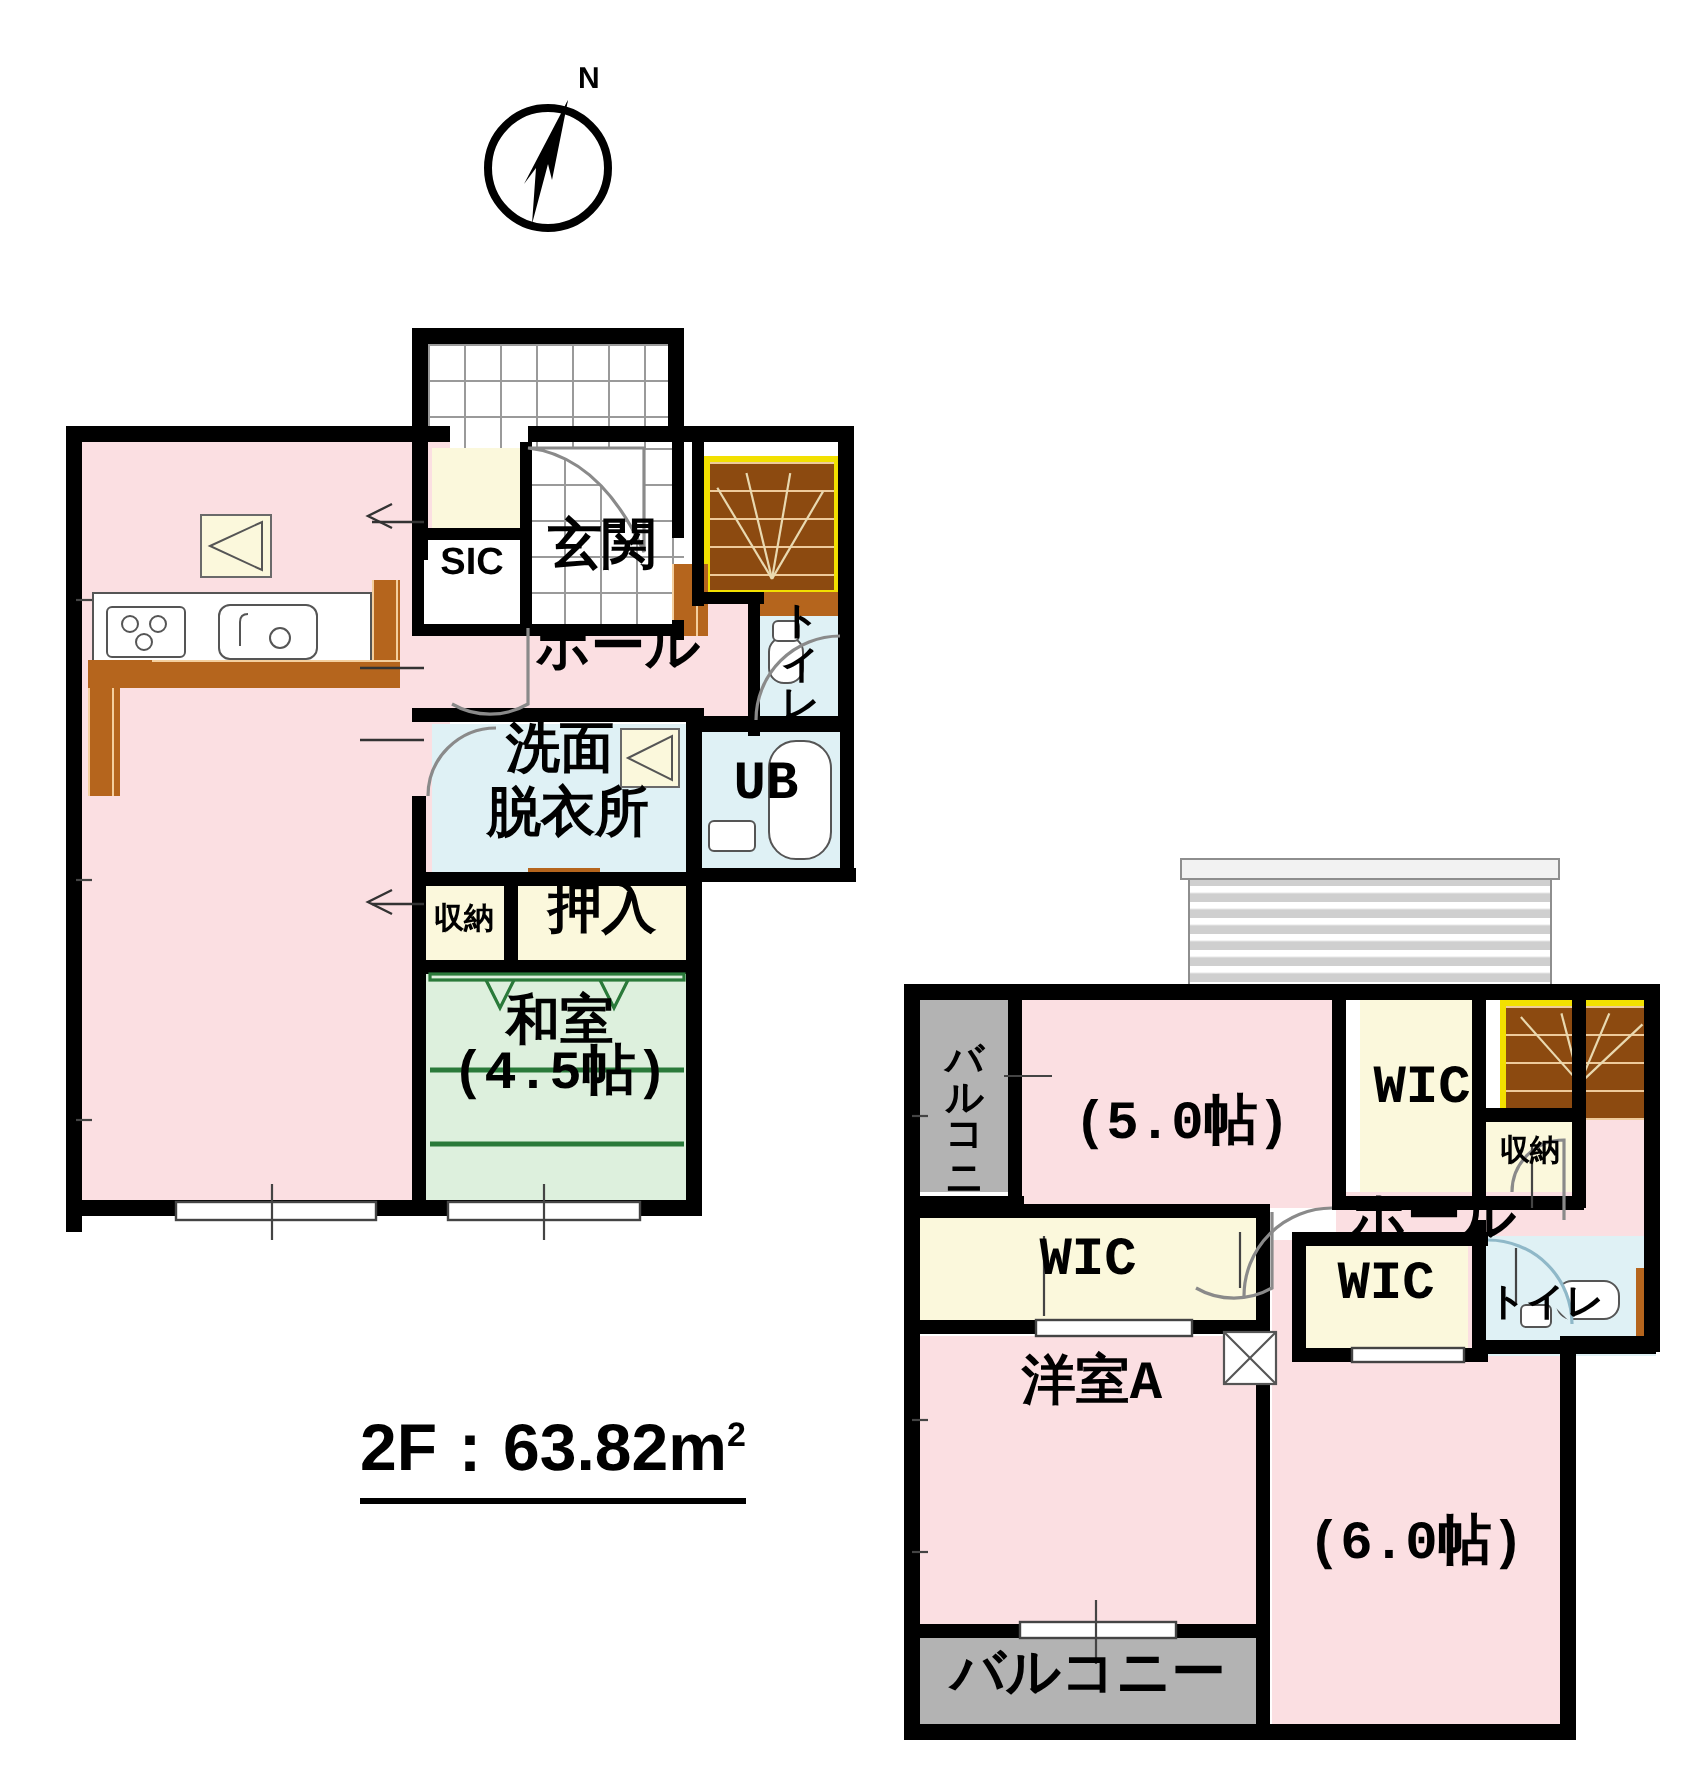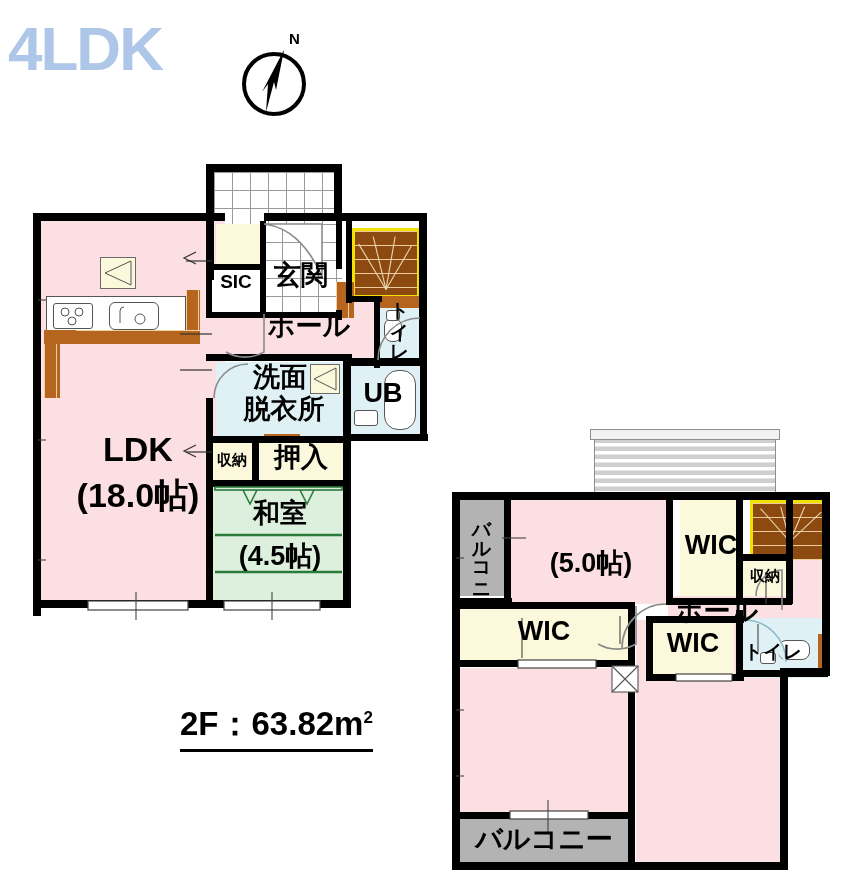--- a/index.html
+++ b/index.html
@@ -47,21 +47,21 @@
   .wood{background:#8c4a10;}
   .woodlt{background:#b5651d;}
 
   .rlabel{
     position:absolute;color:#000;font-weight:bold;
     text-align:center;white-space:nowrap;line-height:1.02;
     font-family:"Liberation Sans","DejaVu Sans",sans-serif;
     pointer-events:none;
   }
   .big{font-size:34px;}
-  .mid{font-size:27px;}
+  .mid{font-size:27px;font-family:Liberation Mono, monospace;}
   .sml{font-size:19px;}
   .xs{font-size:15px;}
   .vert{writing-mode:vertical-rl;text-orientation:upright;}
 
   
   .tile{
     background-image:
       linear-gradient(to right,#9a9a9a 1px,transparent 1px),
       linear-gradient(to bottom,#9a9a9a 1px,transparent 1px);
     background-size:18px 18px;
@@ -87,21 +87,20 @@
   }
   .eq{position:absolute;border:1px solid #6a6a6a;background:#fbf8dc;}
   .fixture{position:absolute;border:1px solid #555;background:#fff;border-radius:3px;}
   .oval{position:absolute;border:1px solid #555;background:#fff;border-radius:40px;}
 </style>
 </head>
 <body>
 
 <div id="stage">
 
-  <div class="title-4ldk">4LDK</div>
 
   <div class="compass">
     <svg viewBox="0 0 72 94" width="72" height="94">
       <text x="49" y="16" font-size="15" font-family="Liberation Sans, sans-serif" font-weight="bold" fill="#000">N</text>
       <circle cx="34" cy="56" r="30" fill="#fff" stroke="#000" stroke-width="4"></circle>
       <polygon points="44,22 36,62 34,54 26,84 28,56 22,64" fill="#000"></polygon>
       <polygon points="44,22 34,54 28,56" fill="#000"></polygon>
     </svg>
   </div>
 
@@ -272,24 +271,22 @@
       </g>
       <g stroke="#444" stroke-width="1.1">
         <line x1="136" y1="592" x2="136" y2="620"></line>
         <line x1="272" y1="592" x2="272" y2="620"></line>
         <line x1="38" y1="560" x2="46" y2="560"></line>
         <line x1="38" y1="440" x2="46" y2="440"></line>
         <line x1="38" y1="300" x2="46" y2="300"></line>
       </g>
     </svg>
 
-    <div class="rlabel big" style="left:78px;top:432px;width:120px;">LDK</div>
-    <div class="rlabel big" style="left:38px;top:478px;width:200px;">(18.0帖)</div>
     <div class="rlabel mid" style="left:232px;top:500px;width:96px;">和室</div>
-    <div class="rlabel mid" style="left:212px;top:543px;width:136px;">(4.5帖)</div>
+    <div class="rlabel mid" style="left:212px;top:525px;width:136px;">(4.5帖)</div>
     <div class="rlabel mid" style="left:264px;top:262px;width:74px;">玄関</div>
     <div class="rlabel sml" style="left:212px;top:272px;width:48px;">SIC</div>
     <div class="rlabel mid" style="left:256px;top:313px;width:106px;">ホール</div>
     <div class="rlabel sml vert" style="left:390px;top:282px;height:76px;">トイレ</div>
     <div class="rlabel mid" style="left:238px;top:364px;width:84px;">洗面</div>
     <div class="rlabel mid" style="left:228px;top:396px;width:112px;">脱衣所</div>
     <div class="rlabel mid" style="left:352px;top:380px;width:62px;">UB</div>
     <div class="rlabel xs" style="left:210px;top:452px;width:44px;">収納</div>
     <div class="rlabel mid" style="left:262px;top:444px;width:78px;">押入</div>
   </div>
@@ -395,21 +392,23 @@
 
       <g stroke="#555" stroke-width="1.1" fill="#fff">
         <rect x="172" y="246" width="26" height="26"></rect>
         <line x1="172" y1="246" x2="198" y2="272"></line>
         <line x1="198" y1="246" x2="172" y2="272"></line>
       </g>
     </svg>
 
     <div class="rlabel mid" style="left:78px;top:130px;width:146px;">(5.0帖)</div>
 
-
+    <div class="rlabel mid" style="left:40px;top:260px;width:132px;">洋室A</div>
+
+    <div class="rlabel mid" style="left:190px;top:340px;width:156px;">(6.0帖)</div>
 
     <div class="rlabel mid" style="left:242px;top:112px;width:58px;">WIC</div>
     <div class="rlabel mid" style="left:54px;top:198px;width:100px;">WIC</div>
     <div class="rlabel mid" style="left:212px;top:210px;width:82px;">WIC</div>
 
     <div class="rlabel mid" style="left:224px;top:178px;width:106px;">ホール</div>
     <div class="rlabel sml" style="left:300px;top:222px;width:66px;">トイレ</div>
     <div class="rlabel xs" style="left:304px;top:148px;width:42px;">収納</div>
 
     <div class="rlabel sml vert" style="left:32px;top:86px;height:88px;">バルコニー</div>

